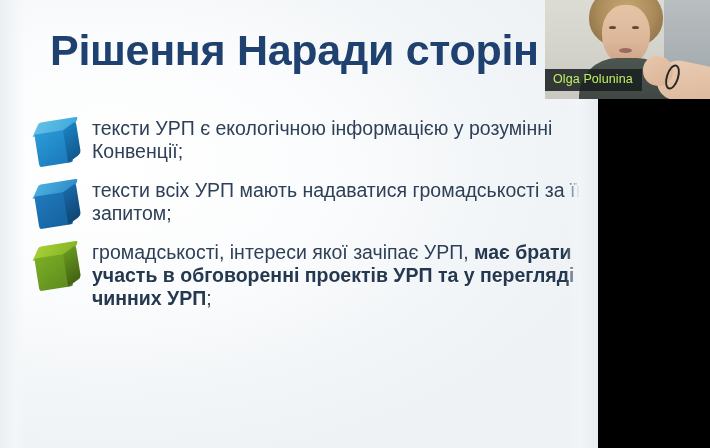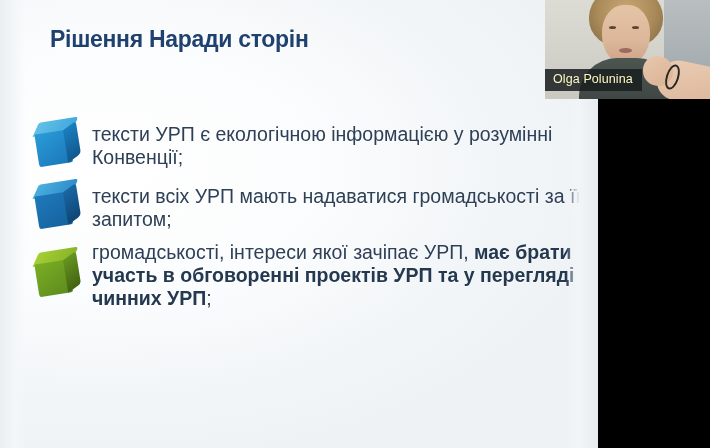--- a/index.html
+++ b/index.html
@@ -29,31 +29,31 @@
   }
   .slide:after{
     content:"";position:absolute;right:0;top:0;width:34px;height:100%;
     background:linear-gradient(270deg,#e6ebef 0%, #f2f5f8 60%, rgba(255,255,255,0) 100%);
     pointer-events:none;
   }
 
   
   .title{
     position:absolute;left:50px;top:26px;
-    font-size:23px;font-weight:bold;letter-spacing:-0.3px;
+    font-size:43px;font-weight:bold;letter-spacing:-0.3px;
     color:#1f4170;white-space:nowrap;
     text-shadow:0 1px 0 rgba(255,255,255,.8);
   }
 
   
   .bullets{
     position:absolute;left:30px;top:116px;width:556px;
   }
   .bullet{
-    position:relative;display:flex;align-items:center;
+    position:relative;display:flex;align-items:flex-start;
     margin-bottom:4px;
   }
   .cube-wrap{
     flex:0 0 62px;height:56px;position:relative;margin-top:2px;
   }
   .cube{
     position:absolute;left:6px;top:2px;width:46px;height:46px;
     transform:rotate(-9deg);
   }
   .cube .face-top{
@@ -133,21 +133,21 @@
   .vid-bracelet{
     position:absolute;left:121px;top:64px;width:9px;height:22px;
     border-radius:50%;
     border:2px solid #2a2620;background:transparent;
     transform:rotate(18deg);
   }
   .vid-name{
     position:absolute;left:0;bottom:8px;
     padding:3px 9px 4px 8px;
     background:rgba(26,30,32,0.86);
-    color:#fef9c3;font-size:12.5px;line-height:15px;
+    color:#bef264;font-size:12.5px;line-height:15px;
     white-space:nowrap;
     letter-spacing:0.1px;
   }
 
   
   .blackpane{
     position:absolute;left:598px;top:99px;width:112px;height:349px;
     background:#000000;
   }
 </style>

